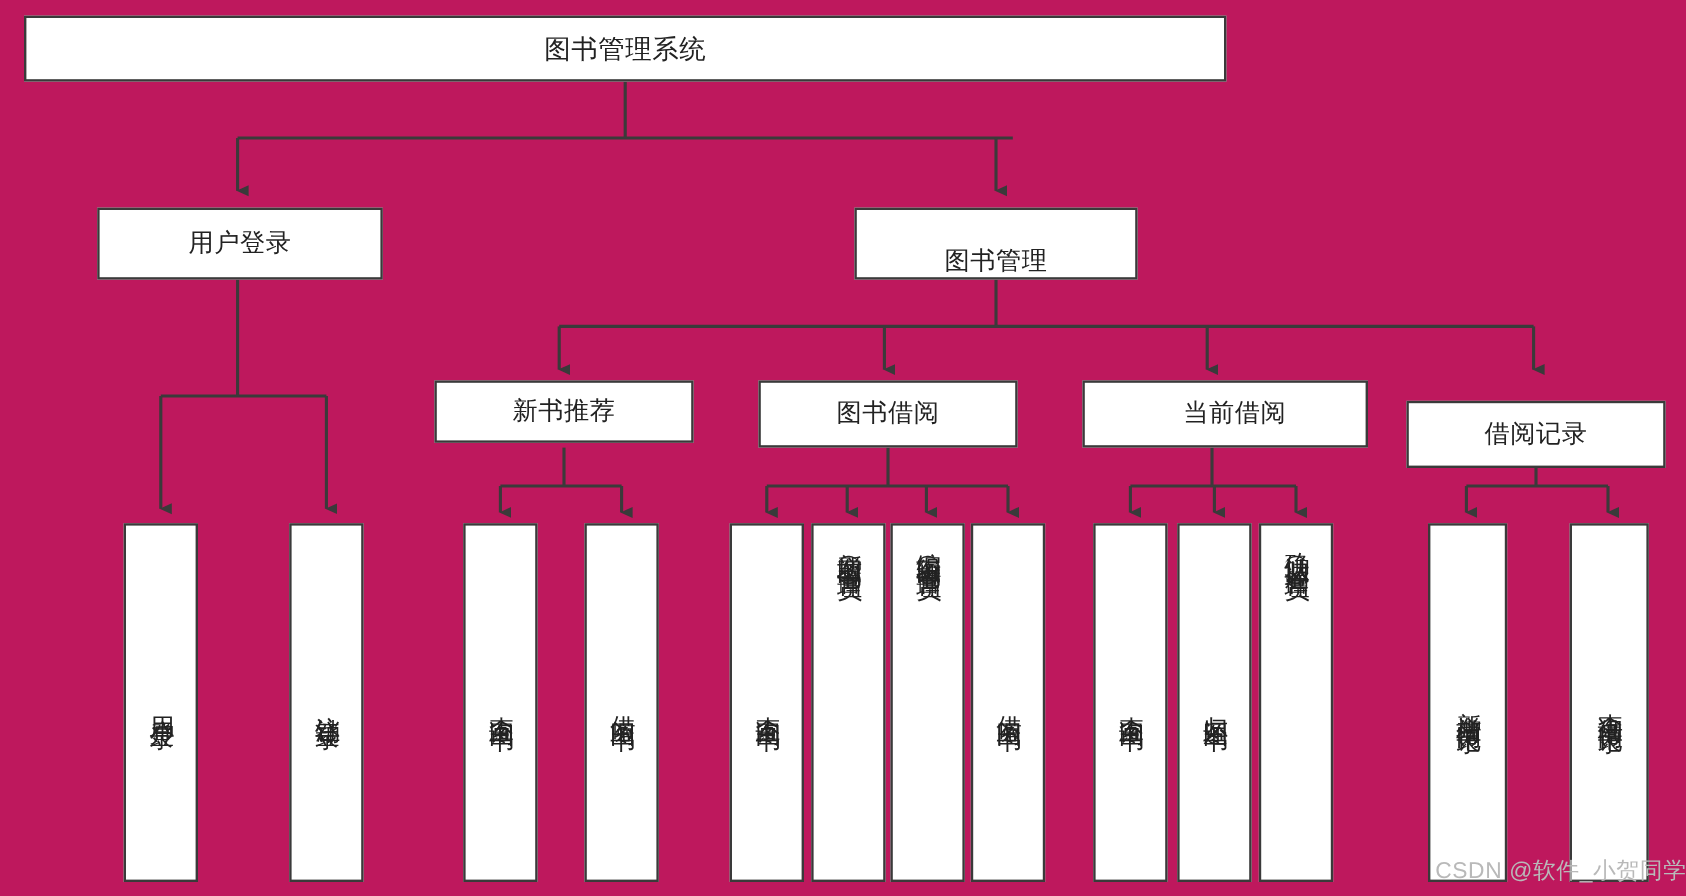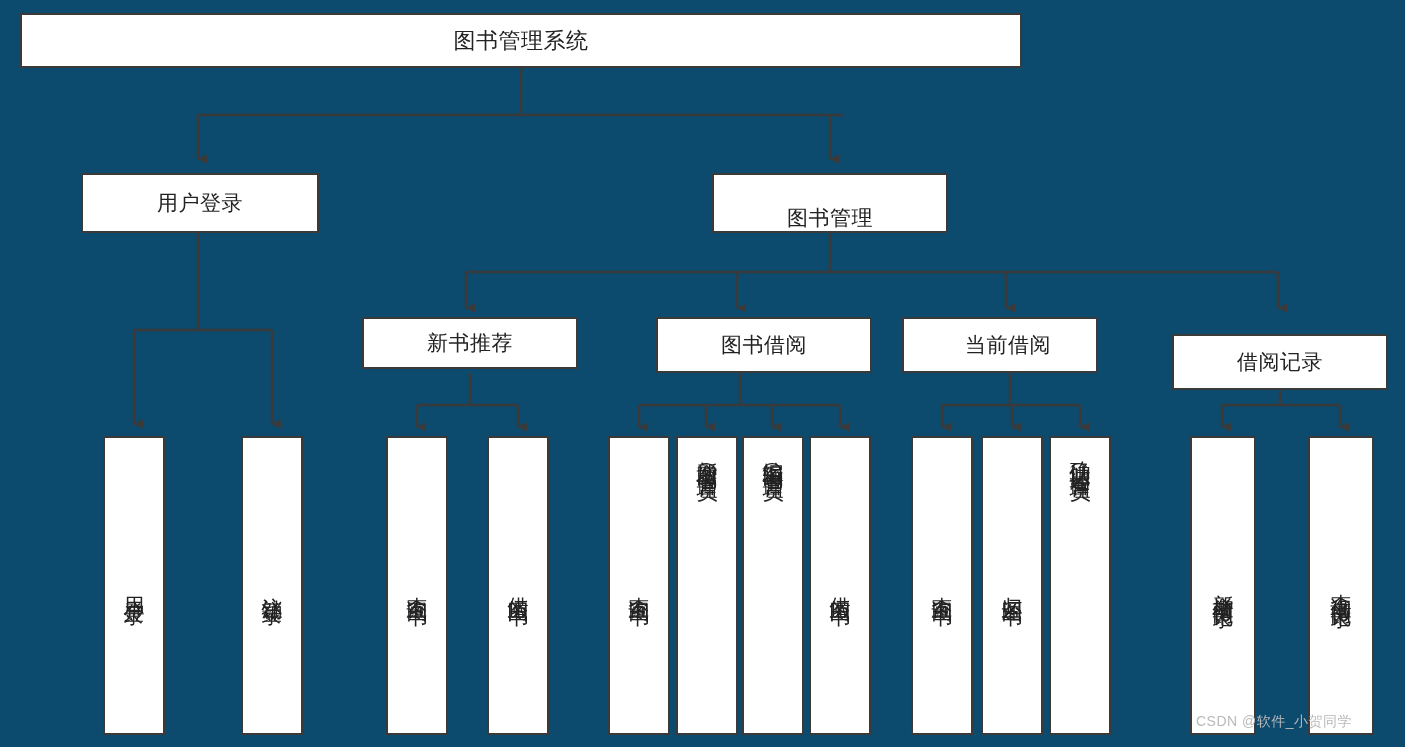--- a/index.html
+++ b/index.html
@@ -7,21 +7,21 @@
     padding: 0;
     background: #ffffff;
   }
   body {
     font-family: "Liberation Sans", "DejaVu Sans", sans-serif;
   }
   #canvas {
     position: relative;
     width: 1405px;
     height: 747px;
-    background: #0c4a6e;
+    background: #be185d;
     overflow: hidden;
   }
   #wires {
     position: absolute;
     left: 0;
     top: 0;
     width: 1405px;
     height: 747px;
     pointer-events: none;
   }
@@ -66,21 +66,21 @@
     align-items: center;
   }
   .v-node.anchor-top {
     align-items: flex-start;
   }
   .v-node.anchor-top .lbl {
     margin-top: 6px;
   }
   .watermark {
     position: absolute;
-    font-size: 14px;
+    font-size: 19px;
     color: #b9b9b9;
     white-space: nowrap;
     letter-spacing: 0.5px;
   }
 </style>
 </head>
 <body>
 
 <div id="canvas">
 
@@ -143,24 +143,24 @@
   <div class="node h-node" style="left:81px; top:173px; width:238px; height:60px;">
     <span class="lbl">用户登录</span>
   </div>
   <div class="node h-node" style="left:712px; top:173px; width:236px; height:60px;align-items:flex-end;">
     <span class="lbl">图书管理</span>
   </div>
 
   <div class="node h-node" style="left:362px; top:317px; width:216px; height:52px;">
     <span class="lbl">新书推荐</span>
   </div>
-  <div class="node h-node" style="left:656px; top:317px; width:216px; height:56px;justify-content:center;">
+  <div class="node h-node" style="left:632px; top:317px; width:216px; height:56px;justify-content:center;">
     <span class="lbl">图书借阅</span>
   </div>
-  <div class="node h-node" style="left:902px; top:317px; width:196px; height:56px;padding-left:16px;">
+  <div class="node h-node" style="left:902px; top:317px; width:238px; height:56px;padding-left:16px;">
     <span class="lbl">当前借阅</span>
   </div>
   <div class="node h-node" style="left:1172px; top:334px; width:216px; height:56px;">
     <span class="lbl">借阅记录</span>
   </div>
 
   <div class="node v-node anchor-mid" style="left:103px; top:436px; width:62px; height:299px;">
     <span class="lbl">用户登录</span>
   </div>
   <div class="node v-node anchor-mid" style="left:241px; top:436px; width:62px; height:299px;">

